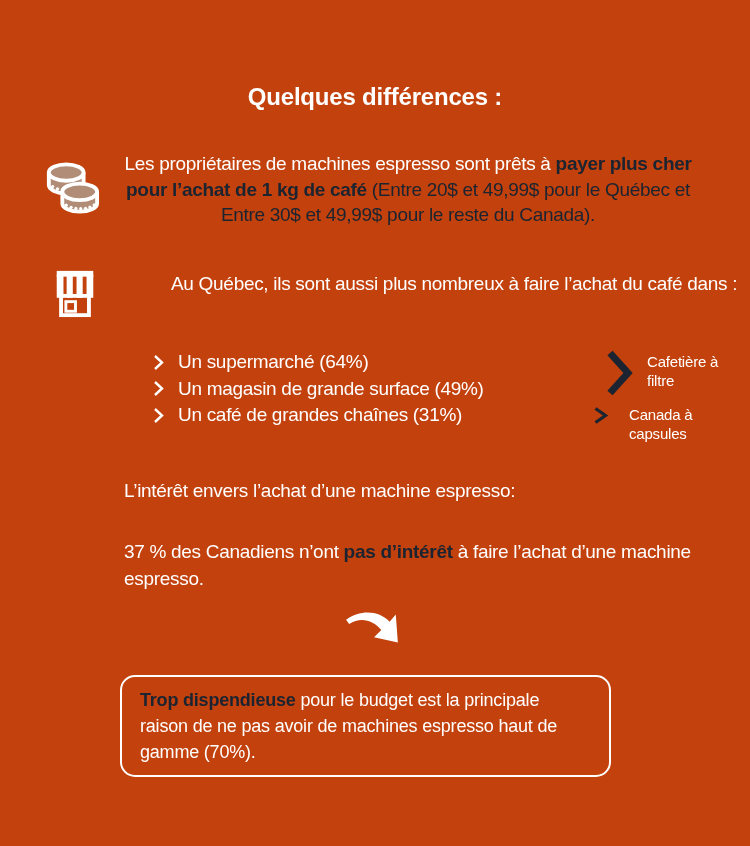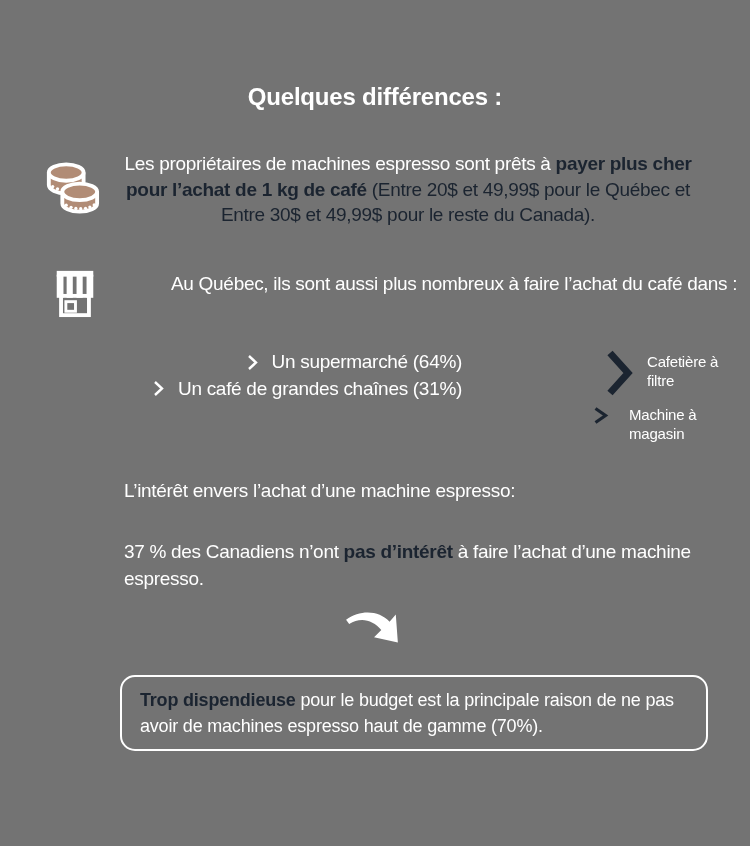--- a/index.html
+++ b/index.html
@@ -1,42 +1,42 @@
 <!DOCTYPE html>
 <html><head>
 <meta charset="utf-8">
 <style>
   html,body{margin:0;padding:0;background:#b18c76;}
   .canvas{
-    position:relative;width:750px;height:846px;background:#737373;
+    position:relative;width:750px;height:846px;background:#c2410c;
     font-family:"Liberation Sans",sans-serif;color:#ffffff;overflow:hidden;
   }
   .title{
     position:absolute;top:83px;left:0;width:100%;text-align:center;
     font-size:24px;font-weight:700;letter-spacing:-0.2px;
   }
   .body-text{font-size:19px;line-height:25.5px;letter-spacing:-0.3px;}
   .dark{color:#1b2430;}
   .bold{font-weight:700;}
   .p-price{position:absolute;left:112px;top:151px;width:592px;text-align:center;}
   .p-quebec{position:absolute;left:124px;top:271px;width:575px;margin-left:47px;}
   .icon-coins{position:absolute;left:44px;top:158px;}
   .icon-store{position:absolute;left:50px;top:266px;}
   .list{position:absolute;left:153px;top:349px;}
-  .list-item{display:flex;align-items:center;gap:13px;height:26.5px;font-size:19px;letter-spacing:-0.3px;justify-content:flex-end;}
+  .list-item{display:flex;align-items:center;gap:13px;height:26.5px;font-size:19px;letter-spacing:-0.3px;}
   .alt-label{position:absolute;font-size:15px;line-height:19px;letter-spacing:-0.2px;}
   .alt-label-1{left:647px;top:352px;width:88px;}
   .alt-label-2{left:629px;top:405px;width:92px;}
   .alt-chevron-1{position:absolute;left:607px;top:350px;}
   .alt-chevron-2{position:absolute;left:593px;top:406px;}
   .h2{position:absolute;left:124px;top:480px;font-size:19px;letter-spacing:-0.3px;}
   .p-interest{position:absolute;left:124px;top:538px;width:585px;line-height:27px;}
   .arrow{position:absolute;left:344px;top:607px;}
   .callout{
-    position:absolute;left:120px;top:675px;width:588px;box-sizing:border-box;
+    position:absolute;left:120px;top:675px;width:491px;box-sizing:border-box;
     border:2px solid #ffffff;border-radius:15px;padding:10px 18px;
     font-size:18px;line-height:26px;letter-spacing:-0.2px;
   }
 </style>
 </head>
 <body>
 
 <div class="canvas">
 
   <div class="title">Quelques différences :</div>
@@ -92,37 +92,43 @@
     <div class="list-item">
       <svg width="12" height="17" viewBox="0 0 12 17">
           <polyline points="2,2 9,8.5 2,15" fill="none" stroke="#ffffff" stroke-width="2.4"></polyline>
         </svg>
       <span>Un supermarché (64%)</span>
     </div>
     <div class="list-item">
       <svg width="12" height="17" viewBox="0 0 12 17">
           <polyline points="2,2 9,8.5 2,15" fill="none" stroke="#ffffff" stroke-width="2.4"></polyline>
         </svg>
+      <span>Un magasin de grande surface (49%)</span>
+    </div>
+    <div class="list-item">
+      <svg width="12" height="17" viewBox="0 0 12 17">
+          <polyline points="2,2 9,8.5 2,15" fill="none" stroke="#ffffff" stroke-width="2.4"></polyline>
+        </svg>
       <span>Un café de grandes chaînes (31%)</span>
     </div>
   </div>
 
   <div class="alt-chevron-1">
     <svg width="26" height="46" viewBox="0 0 26 46">
         <polyline points="3,3 21,23 3,43" fill="none" stroke="#1b2430" stroke-width="7"></polyline>
       </svg>
   </div>
   <div class="alt-label alt-label-1">Cafetière à filtre</div>
 
   <div class="alt-chevron-2">
     <svg width="16" height="19" viewBox="0 0 16 19">
         <polyline points="2.5,2.5 12.5,9.5 2.5,16.5" fill="none" stroke="#1b2430" stroke-width="3.2"></polyline>
       </svg>
   </div>
-  <div class="alt-label alt-label-2">Machine à magasin</div>
+  <div class="alt-label alt-label-2">Canada à capsules</div>
 
   <div class="h2">L’intérêt envers l’achat d’une machine espresso:</div>
 
   <div class="p-interest body-text">
     <span>37 % des Canadiens n’ont </span><span class="dark bold">pas d’intérêt</span><span> à faire l’achat d’une machine espresso.</span>
   </div>
 
   <div class="arrow">
     <svg width="58" height="40" viewBox="0 0 56 36">
       <path d="M2,11 C16,1 34,2 44,13 L50,6 L52,33 L29,28 L36,21 C28,11 16,8 5,15 Z" fill="#ffffff"></path>

